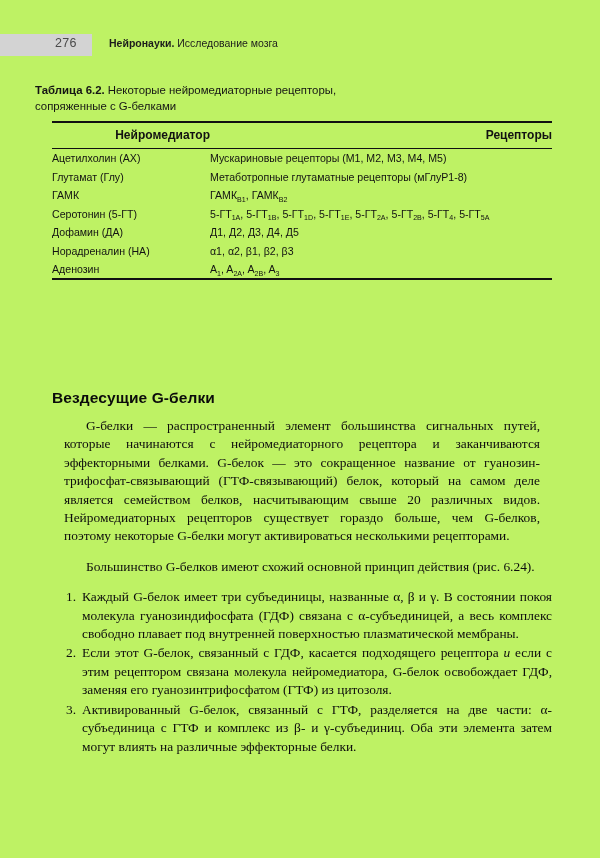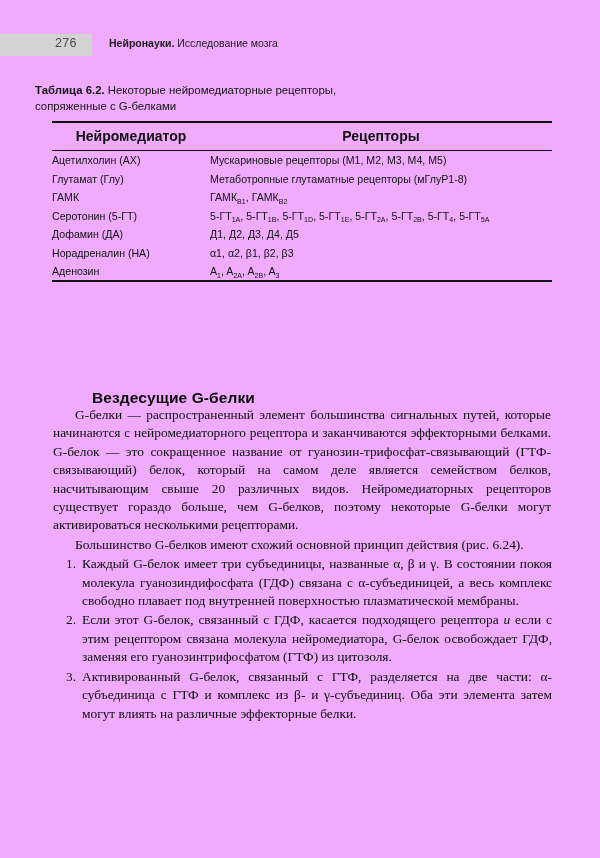--- a/index.html
+++ b/index.html
@@ -13,21 +13,21 @@
     position: relative;
     overflow: hidden;
     font-family: "Liberation Serif", "DejaVu Serif", serif;
     color: #111111;
     -webkit-font-smoothing: antialiased;
   }
 
   .page {
     position: absolute;
     inset: 0;
-    background: #f0abfc;
+    background: #bef264;
   }
 
   
   .running-head {
     position: absolute;
     left: 0;
     top: 34px;
     width: 100%;
     height: 22px;
   }
@@ -79,23 +79,23 @@
     position: absolute;
     left: 52px;
     top: 121px;
     width: 500px;
     border-collapse: collapse;
     font-family: "Liberation Sans", "DejaVu Sans", sans-serif;
     font-size: 10.6px;
     color: #121212;
   }
   .tbl thead th {
-    text-align: center;
+    text-align: right;
     font-weight: 700;
-    font-size: 14px;
+    font-size: 12px;
     padding: 5px 0 6px 0;
     border-top: 2.4px solid #111;
     border-bottom: 1.1px solid #111;
     vertical-align: bottom;
   }
   .tbl tbody td {
     padding: 3.2px 0 3.3px 0;
     vertical-align: baseline;
     white-space: nowrap;
   }
@@ -115,39 +115,38 @@
   
   .section-head {
     position: absolute;
     left: 52px;
     top: 376px;
     font-family: "Liberation Sans", "DejaVu Sans", sans-serif;
     font-weight: 700;
     font-size: 15.5px;
     color: #0b0b0b;
     letter-spacing: .1px;
-    margin-left: 40px;
   }
 
   
   .body-col {
     position: absolute;
     left: 52px;
     top: 405px;
     width: 500px;
     font-family: "Liberation Serif", "DejaVu Serif", serif;
     font-size: 13.4px;
     line-height: 18.4px;
     color: #0d0d0d;
     text-align: justify;
     text-justify: inter-word;
     hyphens: manual;
   }
   .body-col p {
-    margin: 1px;
+    margin: 12px;
     text-indent: 22px;
   }
   .ol-steps {
     margin: 0;
     padding: 0;
     list-style: none;
     counter-reset: step;
   }
   .ol-steps li {
     position: relative;

